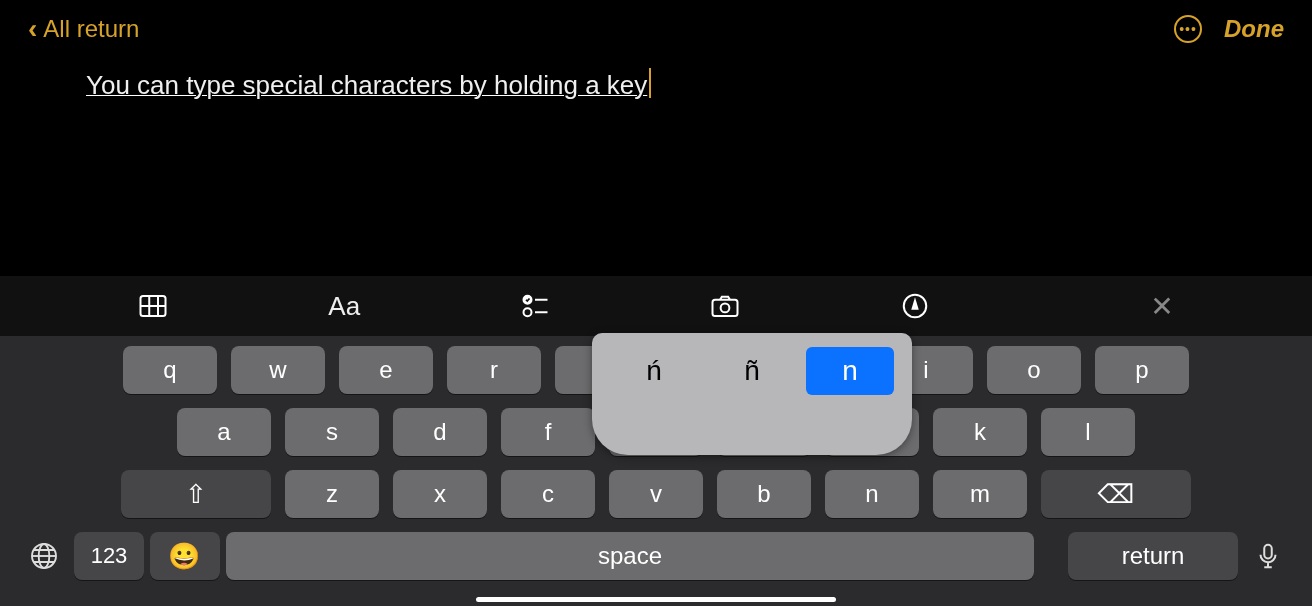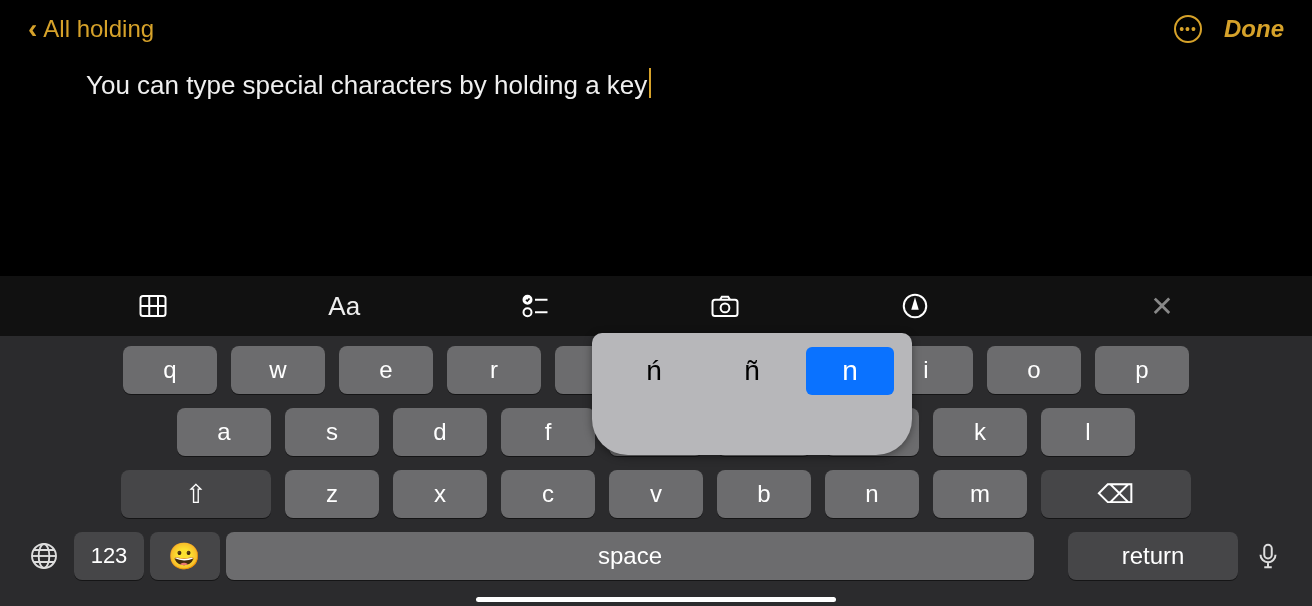--- a/index.html
+++ b/index.html
@@ -13,21 +13,21 @@
   .nav-left { display: flex; align-items: center; gap: 6px; color: #d6a22a; font-size: 24px; }
   .nav-right { display: flex; align-items: center; gap: 22px; color: #d6a22a; font-size: 24px; }
   .chevron { font-size: 28px; font-weight: 600; line-height: 1; }
   .more-icon {
     width: 28px; height: 28px; border: 2px solid #d6a22a; border-radius: 50%;
     display: flex; align-items: center; justify-content: center; letter-spacing: 1px;
     font-size: 14px; line-height: 1;
   }
   .done { font-weight: 600; font-style: italic; }
 
-  .note-area { flex: 0 0 auto; padding: 18px 111px 0 86px; height: 210px; position: relative; }
+  .note-area { flex: 0 0 auto; padding: 18px 111px 0 86px; height: 210px; position: relative; text-decoration: underline; }
   .note-text { font-size: 26px; font-weight: 400; color: #efefef; display:inline; }
   .cursor {
     display: inline-block; width: 2px; height: 30px; background: #d6a22a;
     vertical-align: -4px; margin-left: 2px;
   }
 
   .kb-wrap { position: absolute; bottom: 0; left: 0; right: 0; }
   .format-bar {
     background: #111; height: 60px; display: flex; align-items: center;
     justify-content: center; gap: 160px; padding: 0 60px; margin-top: 31px;
@@ -76,21 +76,21 @@
     position:absolute; bottom:4px; left:50%; transform:translateX(-50%);
     width:360px; height:5px; background:#fff; border-radius:3px;
   }
 </style>
 </head>
 <body>
 
 <div class="nav">
   <div class="nav-left">
     <span class="chevron">‹</span>
-    <span>All holding</span>
+    <span>All return</span>
   </div>
   <div class="nav-right">
     <div class="more-icon">•••</div>
     <div class="done">Done</div>
   </div>
 </div>
 
 <div class="note-area">
   <span class="note-text">You can type special characters by holding a key</span><span class="cursor"></span>
 </div>

